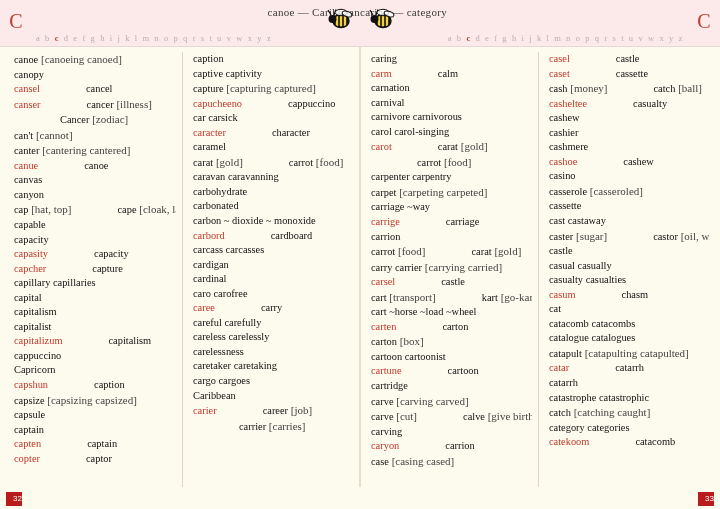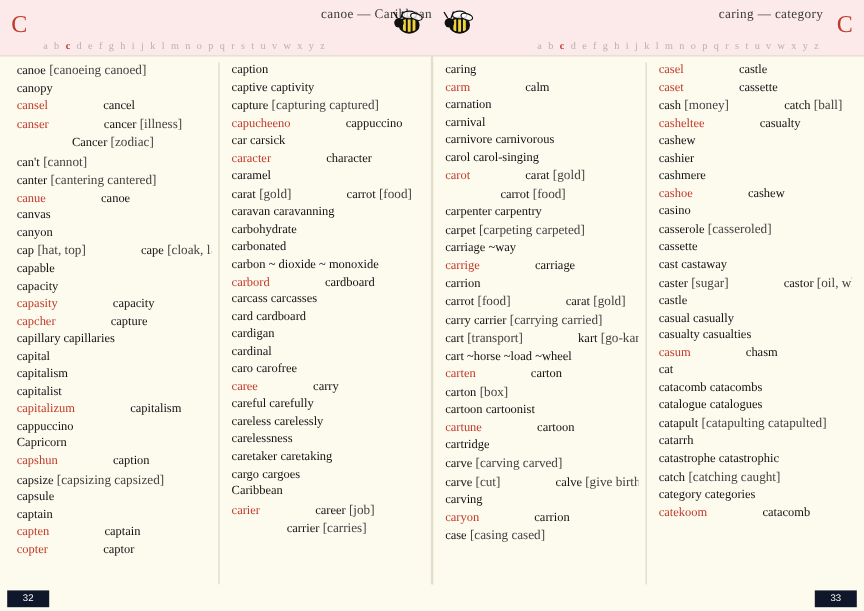--- a/index.html
+++ b/index.html
@@ -44,21 +44,21 @@
   }
   .thumb-left{left:6px;}
   .thumb-right{right:6px;}
   .run-head{
     font-family:"Liberation Serif", serif;
     font-size:11px;
     color:#3a3a3a;
     letter-spacing:.3px;
   }
   .rh-left{margin-left:26px;text-align:right;}
-  .rh-right{text-align:right;margin-right:26px;}
+  .rh-right{text-align:left;margin-right:26px;}
   .alpha{
     position:absolute;
     bottom:3px;
     font-family:"Liberation Serif", serif;
     font-size:8.5px;
     color:#b8b0ae;
     letter-spacing:1.6px;
     white-space:nowrap;
   }
   .alpha-left{left:36px;}
@@ -101,27 +101,27 @@
   .e2{display:inline-block;margin-left:46px;}
   
   .footer{
     position:absolute;
     left:0;right:0;bottom:0;
     height:22px;
   }
   .pg{
     position:absolute;
     bottom:3px;
-    width:35px;height:14px;
-    background:#0f172a;
+    width:16px;height:14px;
+    background:#b91c1c;
     color:#fff;
     font-family:"Liberation Sans", sans-serif;
     font-size:8px;
     line-height:14px;
-    text-align:center;
+    text-align:right;
   }
   .pg-left{left:6px;}
   .pg-right{right:6px;margin-left:21px;}
   .spine{
     position:absolute;
     left:359px;top:46px;bottom:22px;
     width:2px;
     background:linear-gradient(to right,#efe9d8,#ddd5c0,#efe9d8);
   }
 </style>
@@ -207,21 +207,20 @@
         <div class="entry"><span class="w">car carsick</span></div>
         <div class="entry red"><span class="w">caracter</span><span class="e2">character</span></div>
         <div class="entry"><span class="w">caramel</span></div>
         <div class="entry"><span class="w">carat</span><span class="gloss"> [gold]</span><span class="e2">carrot</span><span class="gloss"> [food]</span></div>
         <div class="entry"><span class="w">caravan caravanning</span></div>
         <div class="entry"><span class="w">carbohydrate</span></div>
         <div class="entry"><span class="w">carbonated</span></div>
         <div class="entry"><span class="w">carbon ~ dioxide ~ monoxide</span></div>
         <div class="entry red"><span class="w">carbord</span><span class="e2">cardboard</span></div>
         <div class="entry"><span class="w">carcass carcasses</span></div>
-        <div class="entry"><span class="w">card cardboard</span></div>
         <div class="entry"><span class="w">cardigan</span></div>
         <div class="entry"><span class="w">cardinal</span></div>
         <div class="entry"><span class="w">caro carofree</span></div>
         <div class="entry red"><span class="w">caree</span><span class="e2">carry</span></div>
         <div class="entry"><span class="w">careful carefully</span></div>
         <div class="entry"><span class="w">careless carelessly</span></div>
         <div class="entry"><span class="w">carelessness</span></div>
         <div class="entry"><span class="w">caretaker caretaking</span></div>
         <div class="entry"><span class="w">cargo cargoes</span></div>
         <div class="entry"><span class="w">Caribbean</span></div>
@@ -237,20 +236,21 @@
         <div class="entry"><span class="w">carol carol-singing</span></div>
         <div class="entry red"><span class="w">carot</span><span class="e2">carat</span><span class="gloss"> [gold]</span></div>
         <div class="entry"><span class="w"></span><span class="e2">carrot</span><span class="gloss"> [food]</span></div>
         <div class="entry"><span class="w">carpenter carpentry</span></div>
         <div class="entry"><span class="w">carpet</span><span class="gloss"> [carpeting carpeted]</span></div>
         <div class="entry"><span class="w">carriage ~way</span></div>
         <div class="entry red"><span class="w">carrige</span><span class="e2">carriage</span></div>
         <div class="entry"><span class="w">carrion</span></div>
         <div class="entry"><span class="w">carrot</span><span class="gloss"> [food]</span><span class="e2">carat</span><span class="gloss"> [gold]</span></div>
         <div class="entry"><span class="w">carry carrier</span><span class="gloss"> [carrying carried]</span></div>
+        <div class="entry red"><span class="w">carsel</span><span class="e2">castle</span></div>
         <div class="entry"><span class="w">cart</span><span class="gloss"> [transport]</span><span class="e2">kart</span><span class="gloss"> [go-kart]</span></div>
         <div class="entry"><span class="w">cart ~horse ~load ~wheel</span></div>
         <div class="entry red"><span class="w">carten</span><span class="e2">carton</span></div>
         <div class="entry"><span class="w">carton</span><span class="gloss"> [box]</span></div>
         <div class="entry"><span class="w">cartoon cartoonist</span></div>
         <div class="entry red"><span class="w">cartune</span><span class="e2">cartoon</span></div>
         <div class="entry"><span class="w">cartridge</span></div>
         <div class="entry"><span class="w">carve</span><span class="gloss"> [carving carved]</span></div>
         <div class="entry"><span class="w">carve</span><span class="gloss"> [cut]</span><span class="e2">calve</span><span class="gloss"> [give birth]</span></div>
         <div class="entry"><span class="w">carving</span></div>
@@ -272,20 +272,21 @@
         <div class="entry"><span class="w">cast castaway</span></div>
         <div class="entry"><span class="w">caster</span><span class="gloss"> [sugar]</span><span class="e2">castor</span><span class="gloss"> [oil, wheel]</span></div>
         <div class="entry"><span class="w">castle</span></div>
         <div class="entry"><span class="w">casual casually</span></div>
         <div class="entry"><span class="w">casualty casualties</span></div>
         <div class="entry red"><span class="w">casum</span><span class="e2">chasm</span></div>
         <div class="entry"><span class="w">cat</span></div>
         <div class="entry"><span class="w">catacomb catacombs</span></div>
         <div class="entry"><span class="w">catalogue catalogues</span></div>
         <div class="entry"><span class="w">catapult</span><span class="gloss"> [catapulting catapulted]</span></div>
+        <div class="entry red"><span class="w">catar</span><span class="e2">catarrh</span></div>
         <div class="entry"><span class="w">catarrh</span></div>
         <div class="entry"><span class="w">catastrophe catastrophic</span></div>
         <div class="entry"><span class="w">catch</span><span class="gloss"> [catching caught]</span></div>
         <div class="entry"><span class="w">category categories</span></div>
         <div class="entry red"><span class="w">catekoom</span><span class="e2">catacomb</span></div>
       </div>
     </div>
 
   <div class="spine"></div>
 

